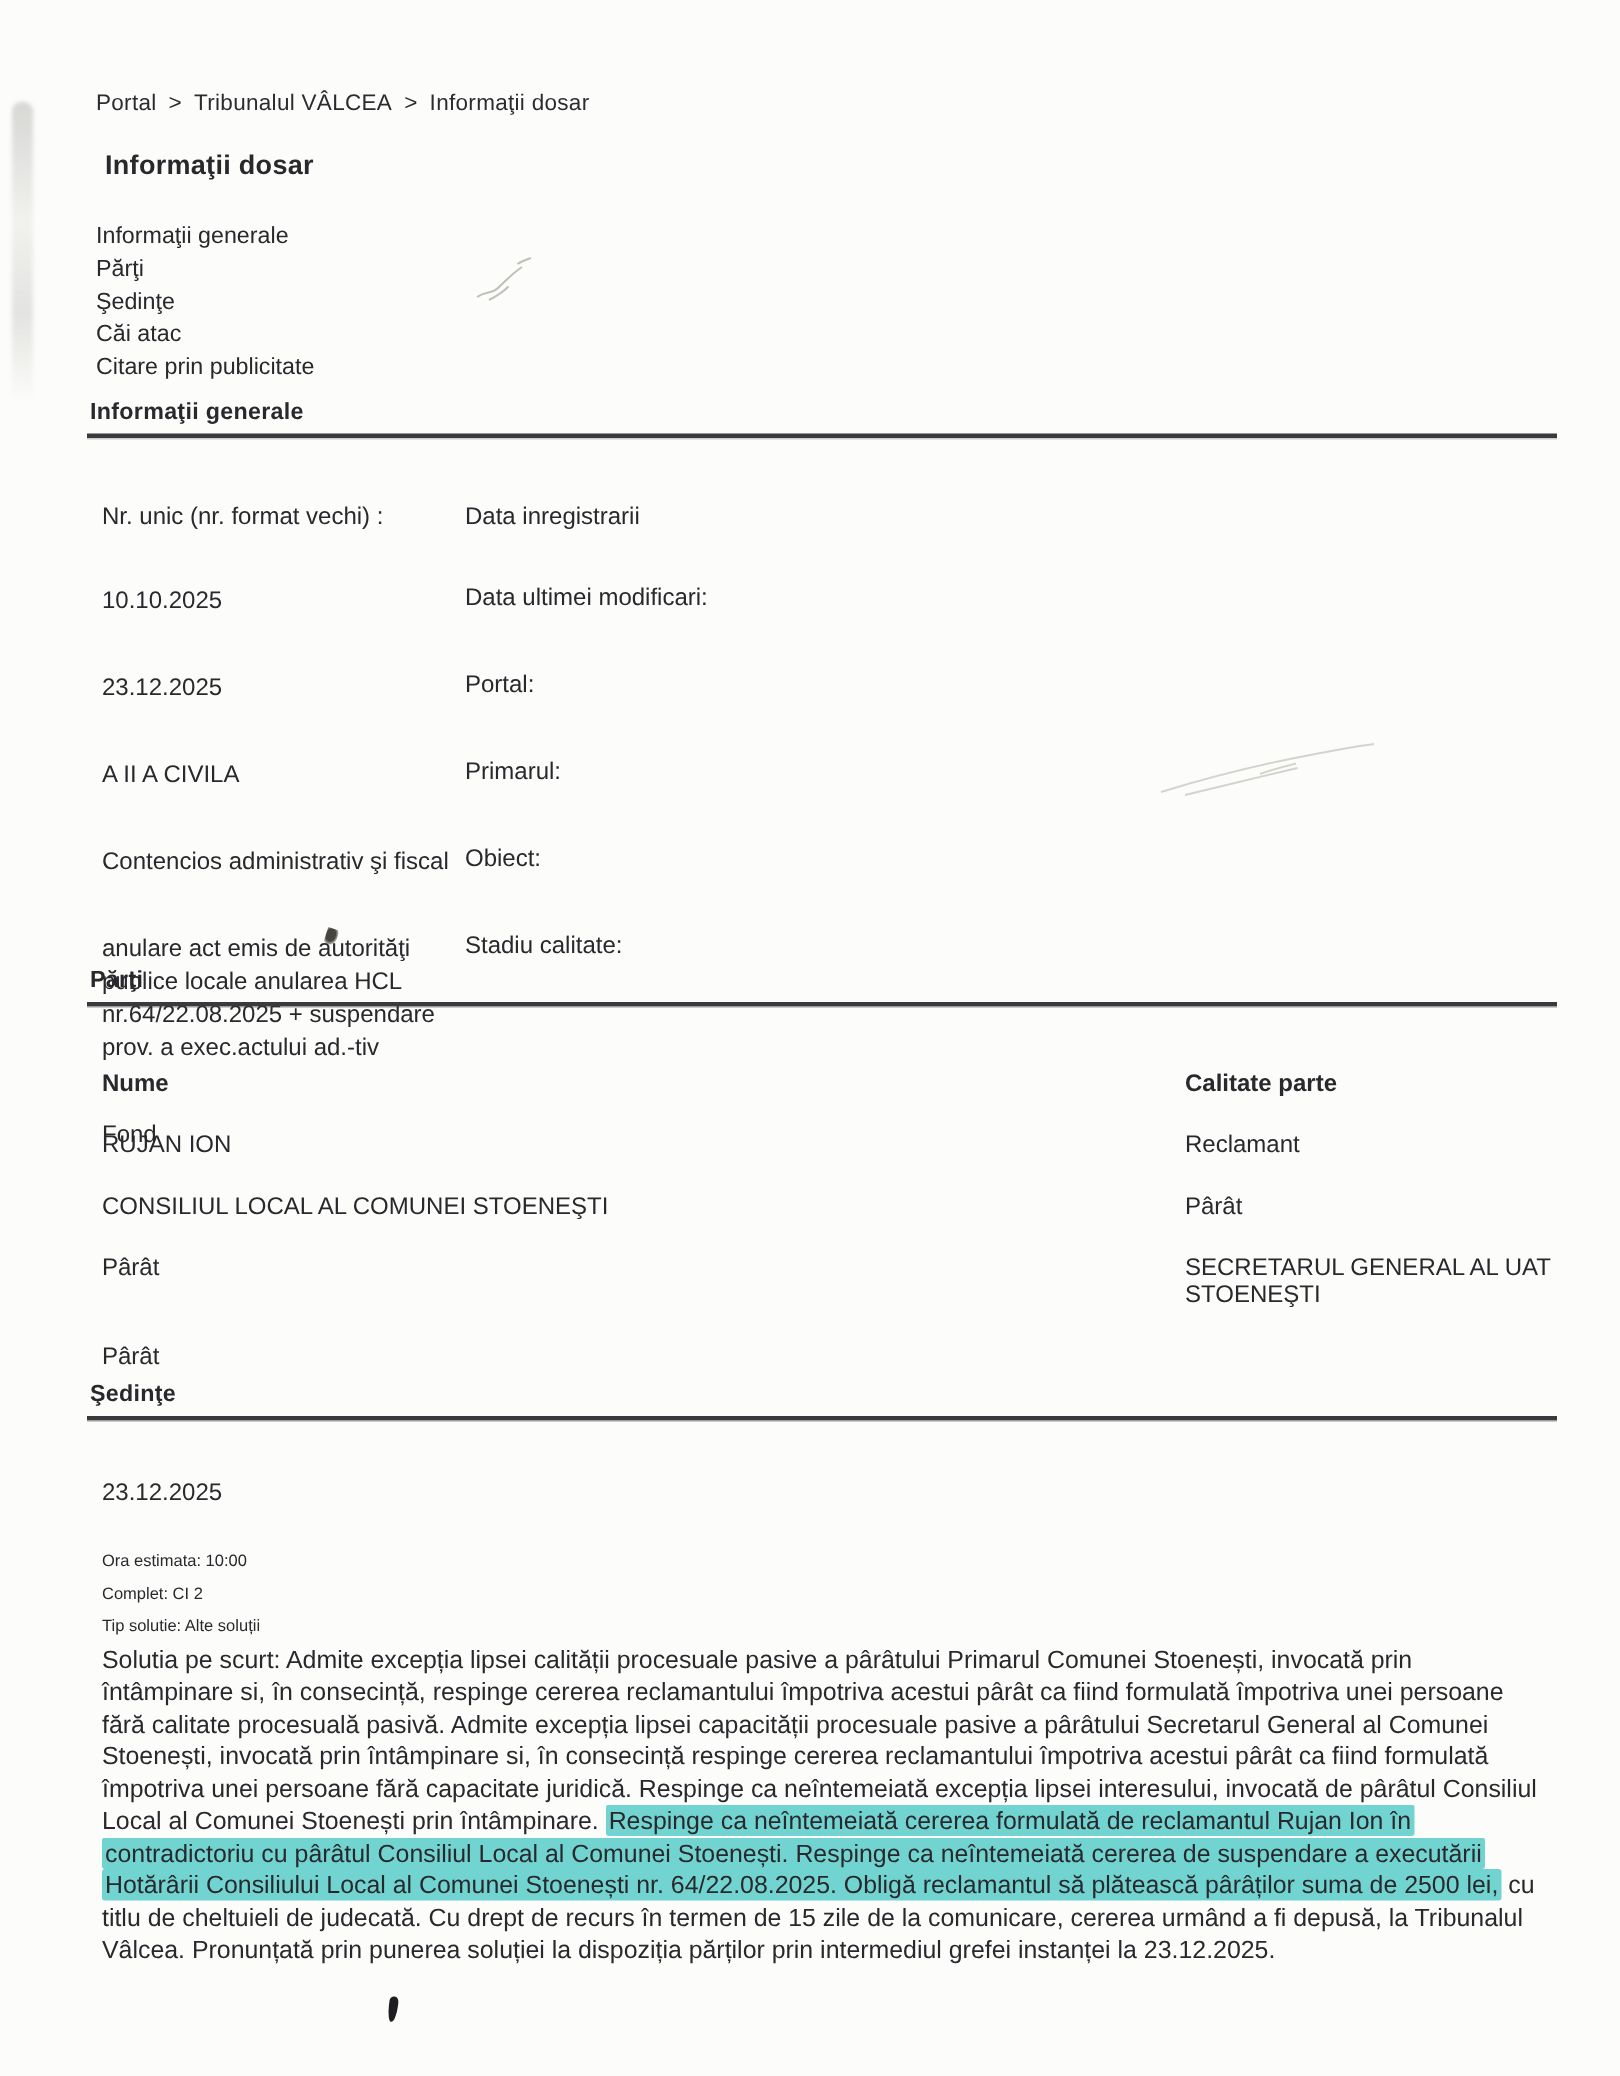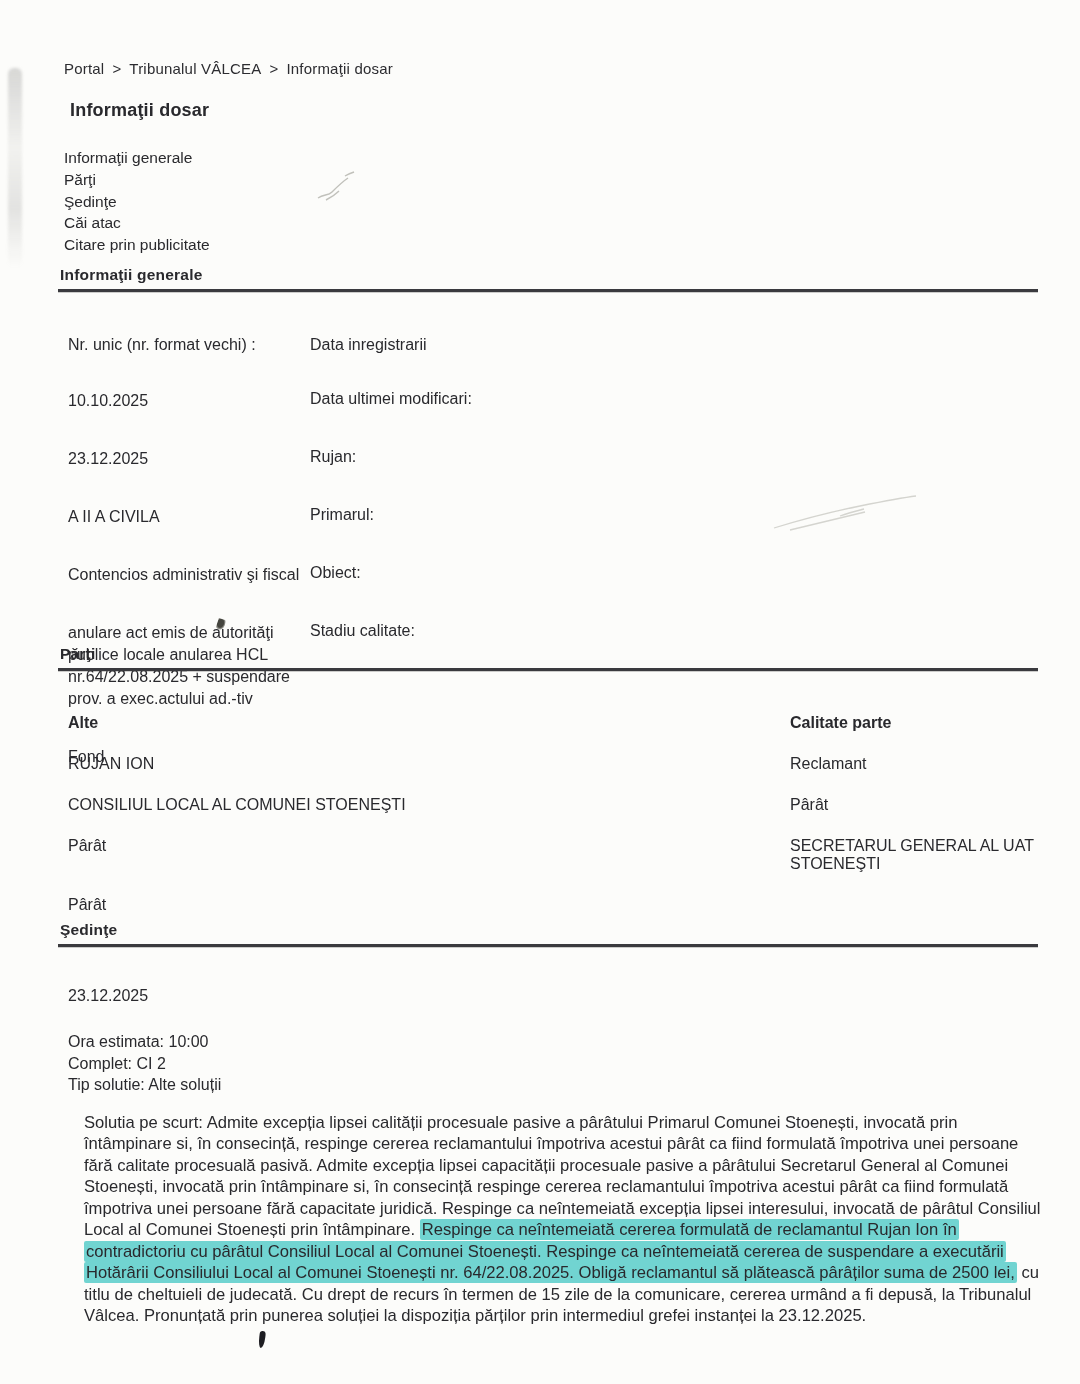--- a/index.html
+++ b/index.html
@@ -36,22 +36,22 @@
   .fvalue{line-height:22px;}
   .fvalue.wrap{max-width:712px;}
 
   
   .ptable{margin:43px 0 0 10px;display:grid;grid-template-columns:722px 1fr;row-gap:23px;font-size:16px;align-items:baseline;}
   .pcol{font-weight:bold;}
 
   
   .hearing{margin:40px 0 0 10px;font-size:16px;}
   .hearing-date{margin-bottom:26px;}
-  .hearing-info{line-height:21.5px;font-size:16px;}
-  .summary{margin:16px;width:958px;font-size:16.6px;line-height:21.5px;text-align:left;}
+  .hearing-info{line-height:21.5px;font-size:11px;}
+  .summary{margin:0;width:958px;font-size:16.6px;line-height:21.5px;text-align:left;}
   mark.hl{
     background:rgba(60,197,192,.72);
     color:inherit;
     padding:1px 2px;
     border-radius:2px;
     -webkit-box-decoration-break:clone;
     box-decoration-break:clone;
   }
 
   
@@ -95,36 +95,36 @@
 
   <section class="section sec-general">
     <h2 class="sec-title">Informaţii generale</h2>
     <div class="rule"></div>
     <div class="fields">
       <div class="flabel">Nr. unic (nr. format vechi) :</div>
       <div class="flabel">Data inregistrarii</div>
       <div class="fvalue">10.10.2025</div>
       <div class="flabel">Data ultimei modificari:</div>
       <div class="fvalue">23.12.2025</div>
-      <div class="flabel">Rujan:</div>
+      <div class="flabel">Portal:</div>
       <div class="fvalue">A II A CIVILA</div>
       <div class="flabel">Primarul:</div>
       <div class="fvalue">Contencios administrativ şi fiscal</div>
       <div class="flabel">Obiect:</div>
       <div class="fvalue wrap">anulare act emis de autorităţi publice locale anularea HCL nr.64/22.08.2025 + suspendare prov. a exec.actului ad.-tiv</div>
       <div class="flabel">Stadiu calitate:</div>
       <div class="fvalue">Fond</div>
     </div>
   </section>
 
   <section class="section sec-parti">
     <h2 class="sec-title">Părţi</h2>
     <div class="rule"></div>
     <div class="ptable">
-      <div class="pcol">Alte</div>
+      <div class="pcol">Nume</div>
       <div class="pcol">Calitate parte</div>
       <div>RUJAN ION</div>
       <div>Reclamant</div>
       <div>CONSILIUL LOCAL AL COMUNEI STOENEŞTI</div>
       <div>Pârât</div>
       <div>Pârât</div>
       <div>SECRETARUL GENERAL AL UAT STOENEŞTI</div>
       <div>Pârât</div>
     </div>
   </section>

